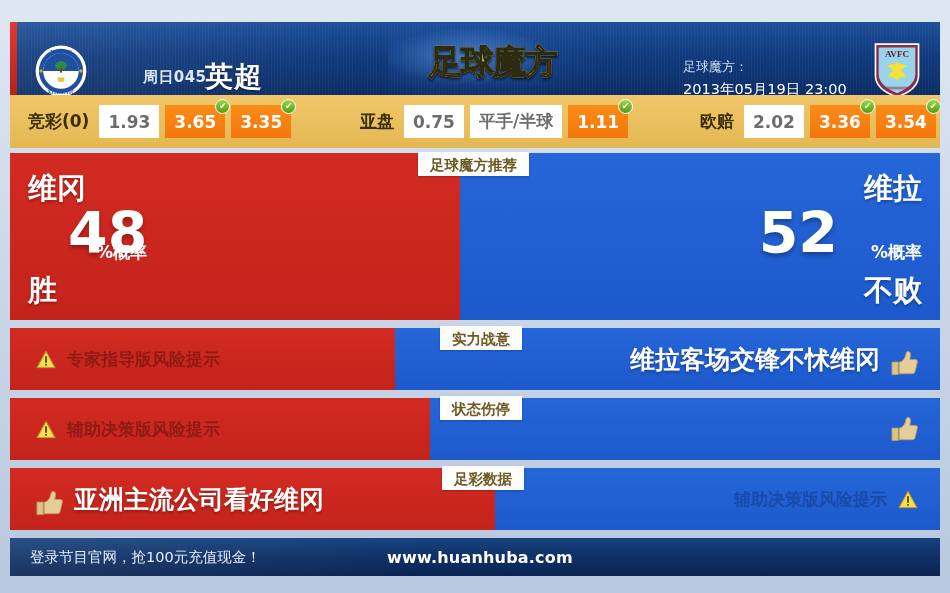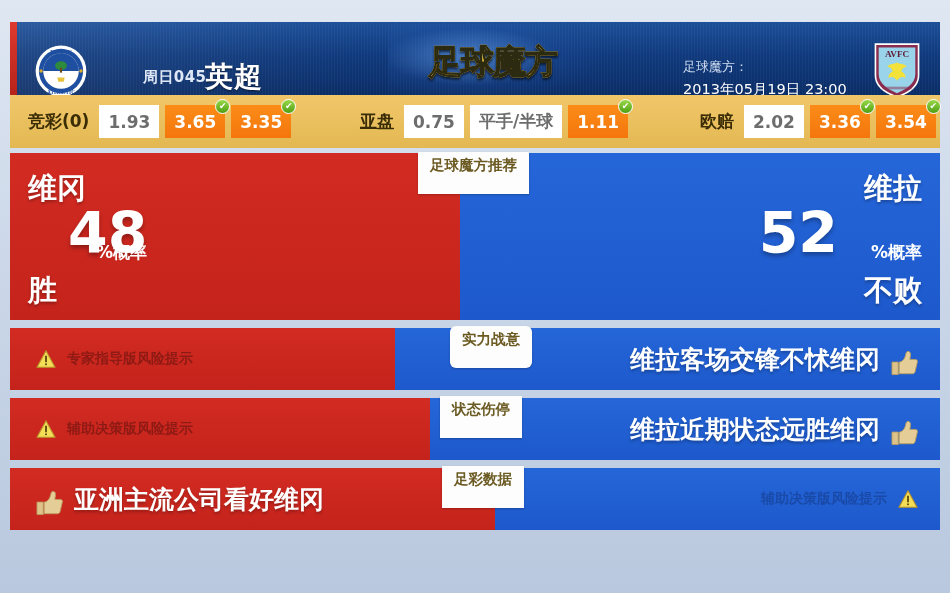--- a/index.html
+++ b/index.html
@@ -67,39 +67,39 @@
 
   .side-team { position:absolute; color:#fff; font-size:29px; font-weight:bold;
                text-shadow:0 2px 3px rgba(0,0,0,.28); }
   .side-pct  { position:absolute; color:#fff; font-size:57px; font-weight:bold; line-height:1;
                text-shadow:0 3px 4px rgba(0,0,0,.3);margin-left:44px; }
   .side-sub  { position:absolute; color:#fff; font-size:17px; font-weight:bold; }
   .side-res  { position:absolute; color:#fff; font-size:29px; font-weight:bold;
                text-shadow:0 2px 3px rgba(0,0,0,.28); }
 
   .tab-chip { position:absolute; background:#fdfdfd; color:#6b5a22; font-size:14.5px;
-              font-weight:bold; padding:4px 12px 19px; white-space:nowrap;
+              font-weight:bold; padding:4px 12px 1px; white-space:nowrap;
               box-shadow:0 1px 2px rgba(0,0,0,.22); }
 
   .reco-text { position:absolute; left:232px; top:40px; width:470px;
                color:#ffffff; font-size:22.5px; font-weight:bold; line-height:1.33;
                text-align:center; text-shadow:0 2px 3px rgba(0,0,0,.3); }
 
   
   .row { position:absolute; left:10px; width:930px; height:62px; }
   .row .rr { position:absolute; top:0; left:0; height:100%;
              background:linear-gradient(180deg,#d22b22,#c4231b); }
   .row .rb { position:absolute; top:0; right:0; height:100%;
              background:linear-gradient(180deg,#2566d8,#1d59cc); }
 
   .risk-left { position:absolute; left:26px; top:50%; transform:translateY(-50%);
                display:flex; align-items:center; gap:11px; }
   .risk-right { position:absolute; right:22px; top:50%; transform:translateY(-50%);
                 display:flex; align-items:center; gap:11px; }
-  .risk-txt { color:#8d1a14; font-size:14px; font-weight:bold; white-space:nowrap; }
+  .risk-txt { color:#8d1a14; font-size:17px; font-weight:bold; white-space:nowrap; }
   .risk-txt.onblue { color:#1a4aa8; }
   .warn { width:20px; height:18px; position:relative; }
 
   .verdict { position:absolute; top:50%; transform:translateY(-50%);
              display:flex; align-items:flex-end; gap:11px; color:#fff;
              font-size:25px; font-weight:bold; text-shadow:0 2px 3px rgba(0,0,0,.28); }
   .thumb { width:27px; height:25px; flex:none; }
 
   
   .footer { position:absolute; left:10px; top:538px; width:930px; height:38px;
@@ -203,35 +203,34 @@
         </svg>
         <span class="risk-txt">专家指导版风险提示</span>
       </div>
       <div class="verdict" style="right: 22px;">
         <span>维拉客场交锋不怵维冈</span>
         <svg class="thumb" viewBox="0 0 30 28">
           <path d="M1 13 h7 v14 H1 z" fill="#ddc389" stroke="#b99d5e" stroke-width="1"></path>
           <path d="M9 13 c3 0 6-3 7-7 c.6-2.6 1-5 3-5 c2.2 0 3 2 2.6 4.6 L21 10 h6.2 c1.6 0 2.6 1.3 2.2 2.8 l-2.6 11 c-.3 1.3-1.4 2.2-2.8 2.2 H9 z" fill="#e4cd96" stroke="#b99d5e" stroke-width="1"></path>
         </svg>
       </div>
-      <div class="tab-chip" style="left: 440px; top: -2px; border-radius: 6px;">实力战意</div>
+      <div class="tab-chip" style="left: 430px; top: -2px;">实力战意</div>
     </div>
   <div class="row" id="row1" style="top:398px;">
       <div class="rr" style="width: 420px;"></div>
       <div class="rb" style="width: 510px;"></div>
       <div class="risk-left">
         <svg class="warn" viewBox="0 0 24 22">
           <path d="M12 1 L23 21 H1 Z" fill="#f5de57" stroke="#b8922a" stroke-width="1.3"></path>
           <rect x="11" y="7" width="2" height="8" fill="#4a3a05"></rect>
           <rect x="11" y="16.5" width="2" height="2" fill="#4a3a05"></rect>
         </svg>
         <span class="risk-txt">辅助决策版风险提示</span>
       </div>
       <div class="verdict" style="right: 22px;">
-        <span>维拉近期状态远胜维冈</span>
         <svg class="thumb" viewBox="0 0 30 28">
           <path d="M1 13 h7 v14 H1 z" fill="#ddc389" stroke="#b99d5e" stroke-width="1"></path>
           <path d="M9 13 c3 0 6-3 7-7 c.6-2.6 1-5 3-5 c2.2 0 3 2 2.6 4.6 L21 10 h6.2 c1.6 0 2.6 1.3 2.2 2.8 l-2.6 11 c-.3 1.3-1.4 2.2-2.8 2.2 H9 z" fill="#e4cd96" stroke="#b99d5e" stroke-width="1"></path>
         </svg>
       </div>
       <div class="tab-chip" style="left: 430px; top: -2px;">状态伤停</div>
     </div>
   <div class="row" id="row2" style="top:468px;">
       <div class="rr" style="width: 485px;"></div>
       <div class="rb" style="width: 445px;"></div>
@@ -246,14 +245,18 @@
       <div class="verdict" style="left: 26px;">
         <svg class="thumb" viewBox="0 0 30 28">
           <path d="M1 13 h7 v14 H1 z" fill="#ddc389" stroke="#b99d5e" stroke-width="1"></path>
           <path d="M9 13 c3 0 6-3 7-7 c.6-2.6 1-5 3-5 c2.2 0 3 2 2.6 4.6 L21 10 h6.2 c1.6 0 2.6 1.3 2.2 2.8 l-2.6 11 c-.3 1.3-1.4 2.2-2.8 2.2 H9 z" fill="#e4cd96" stroke="#b99d5e" stroke-width="1"></path>
         </svg>
         <span>亚洲主流公司看好维冈</span>
       </div>
       <div class="tab-chip" style="left: 432px; top: -2px;">足彩数据</div>
     </div>
 
+  <div class="footer">
+    <div class="foot-left">登录节目官网，抢100元充值现金！</div>
+    <div class="foot-url">www.huanhuba.com</div>
+  </div>
 
 </div>
 
 </body></html>

